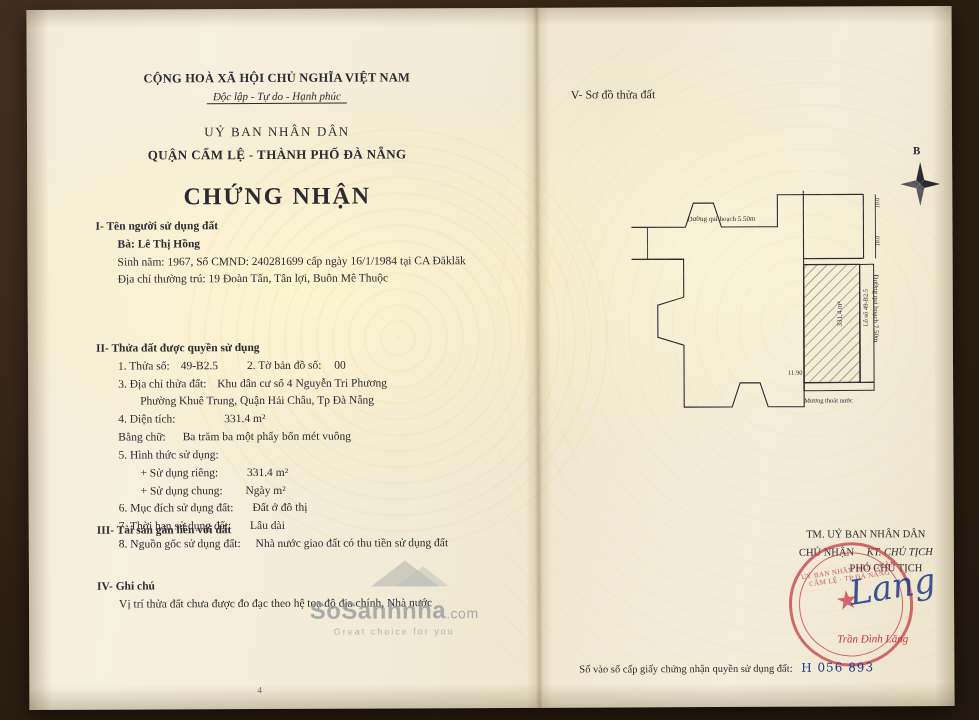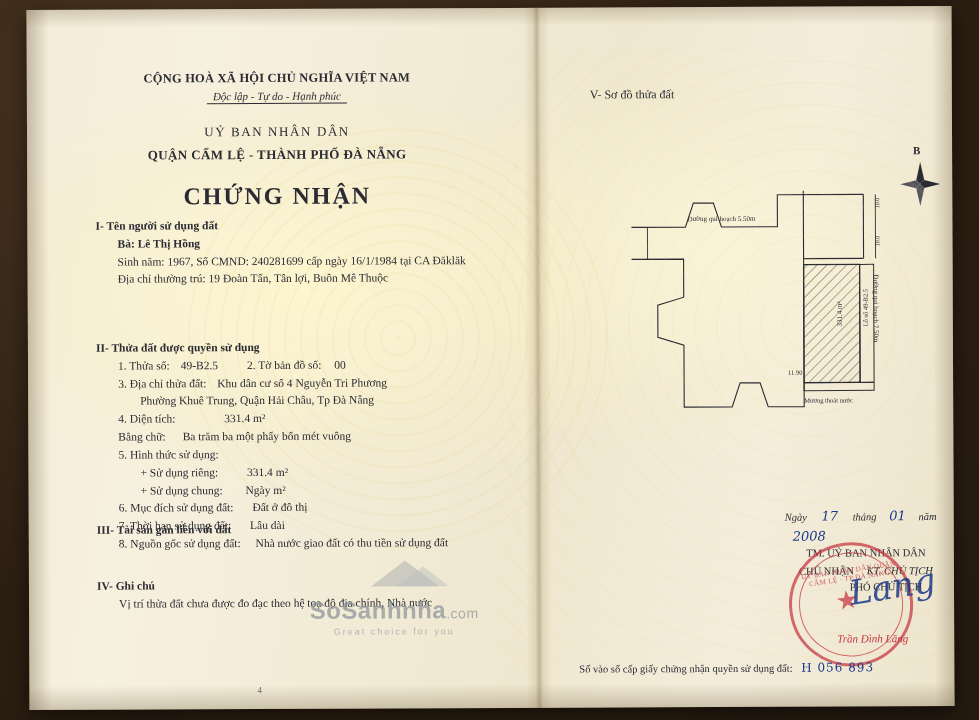--- a/index.html
+++ b/index.html
@@ -101,21 +101,21 @@
     border-bottom:26px solid rgba(150,157,163,.55);
   }
   .wmark .roof2{
     position:absolute;left:118px;top:-30px;width:0;height:0;
     border-left:26px solid transparent;border-right:26px solid transparent;
     border-bottom:20px solid rgba(170,176,181,.5);
   }
   .pagenum{position:absolute;left:228px;top:676px;font-size:9px;color:#6a6a70;}
 
   
-  .r-title{position:absolute;left:43px;top:80px;font-size:12px;}
+  .r-title{position:absolute;left:24px;top:80px;font-size:12px;}
   .compass{position:absolute;left:352px;top:140px;width:42px;height:62px;}
   .compass .lbl{position:absolute;left:14px;top:-2px;font-size:11px;font-weight:bold;}
 
   .map{position:absolute;left:80px;top:170px;width:300px;height:270px;}
   .map svg{display:block;}
   .map .mt{font-family:"Liberation Serif",serif;fill:#2b2b33;}
 
   .sign{position:absolute;left:232px;top:500px;width:170px;text-align:center;font-size:10.5px;line-height:1.5;}
   .sign .date{font-style:italic;font-size:10.5px;text-align:left;padding-left:4px;}
   .hw{font-family:"DejaVu Serif",serif;color:#1b3a8a;}
@@ -303,29 +303,21 @@
             <text x="240" y="150" transform="rotate(-90 240,150)" font-size="6.5">Lô số 49-B2.5</text>
             <text x="160" y="198" font-size="6.5">11.90</text>
             <text x="176" y="226" font-size="6.5">Mương thoát nước</text>
             <text x="252" y="32" font-size="6" transform="rotate(-90 252,32)">10.0</text>
             <text x="252" y="70" font-size="6" transform="rotate(-90 252,70)">10.0</text>
           </g>
         </svg>
       </div>
 
       <div class="sign ink">
-        <div class="date">
-          <span>Ngày</span>
-          <span class="hw" style="padding:0 12px;font-size:13px">17</span>
-          <span>tháng</span>
-          <span class="hw" style="padding:0 10px;font-size:13px">01</span>
-          <span>năm</span>
-          <span class="hw" style="padding-left:8px;font-size:13px">2008</span>
-        </div>
-        <div style="margin-top:0">TM. UỶ BAN NHÂN DÂN</div>
+        <div style="margin-top:20px">TM. UỶ BAN NHÂN DÂN</div>
         <div style="margin-top:2px">
           <span>CHỦ NHẬN</span>
           <span style="padding-left:10px;font-style:italic">KT. CHỦ TỊCH</span>
         </div>
         <div style="padding-left:40px">PHÓ CHỦ TỊCH</div>
       </div>
 
       <div class="stamp">
         <div class="star">★</div>
       </div>

